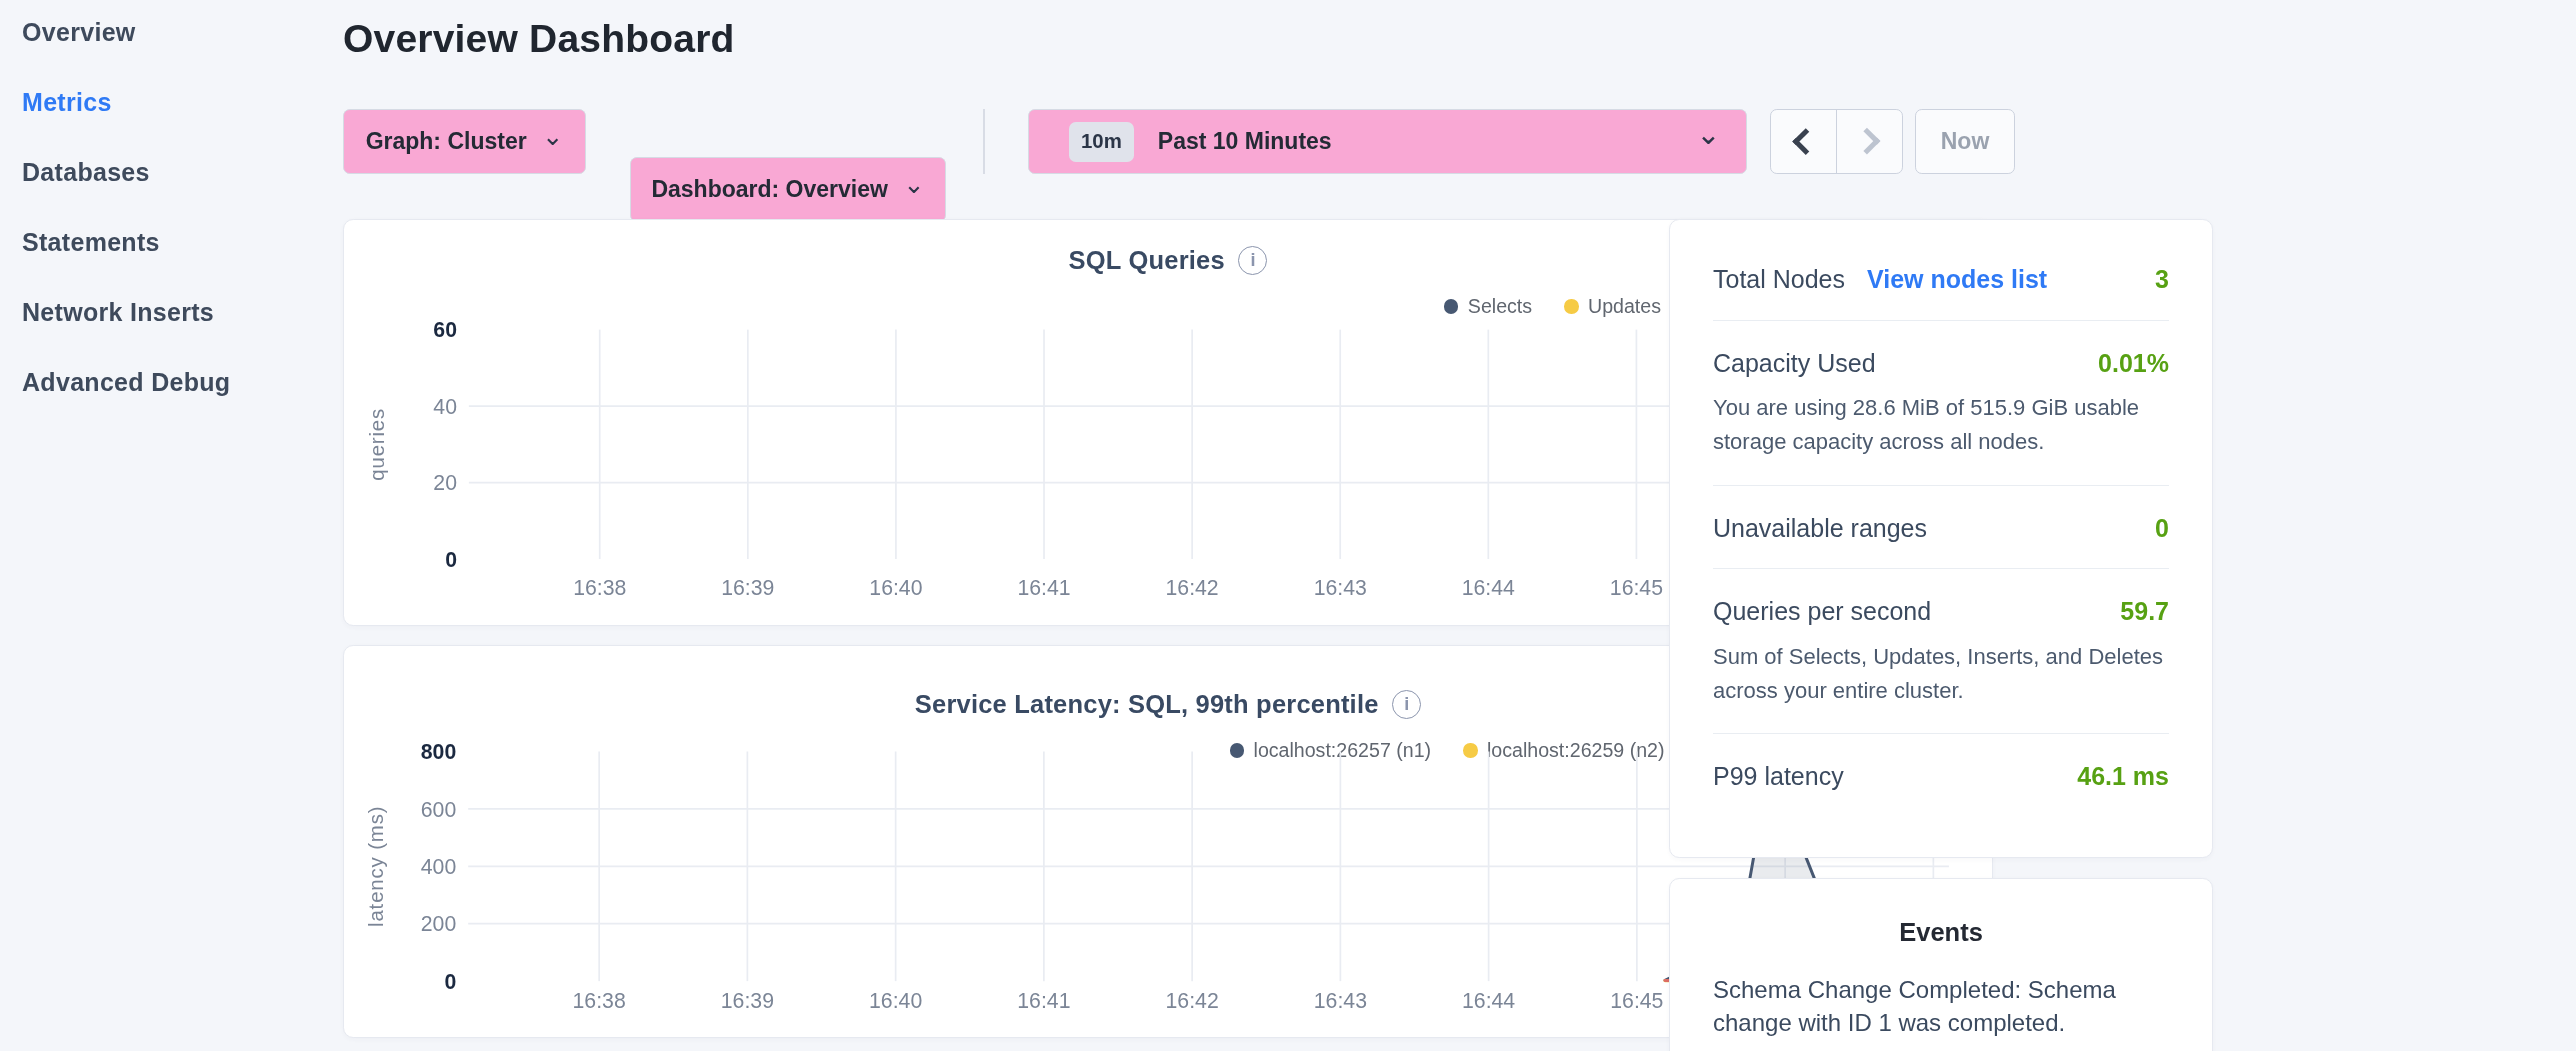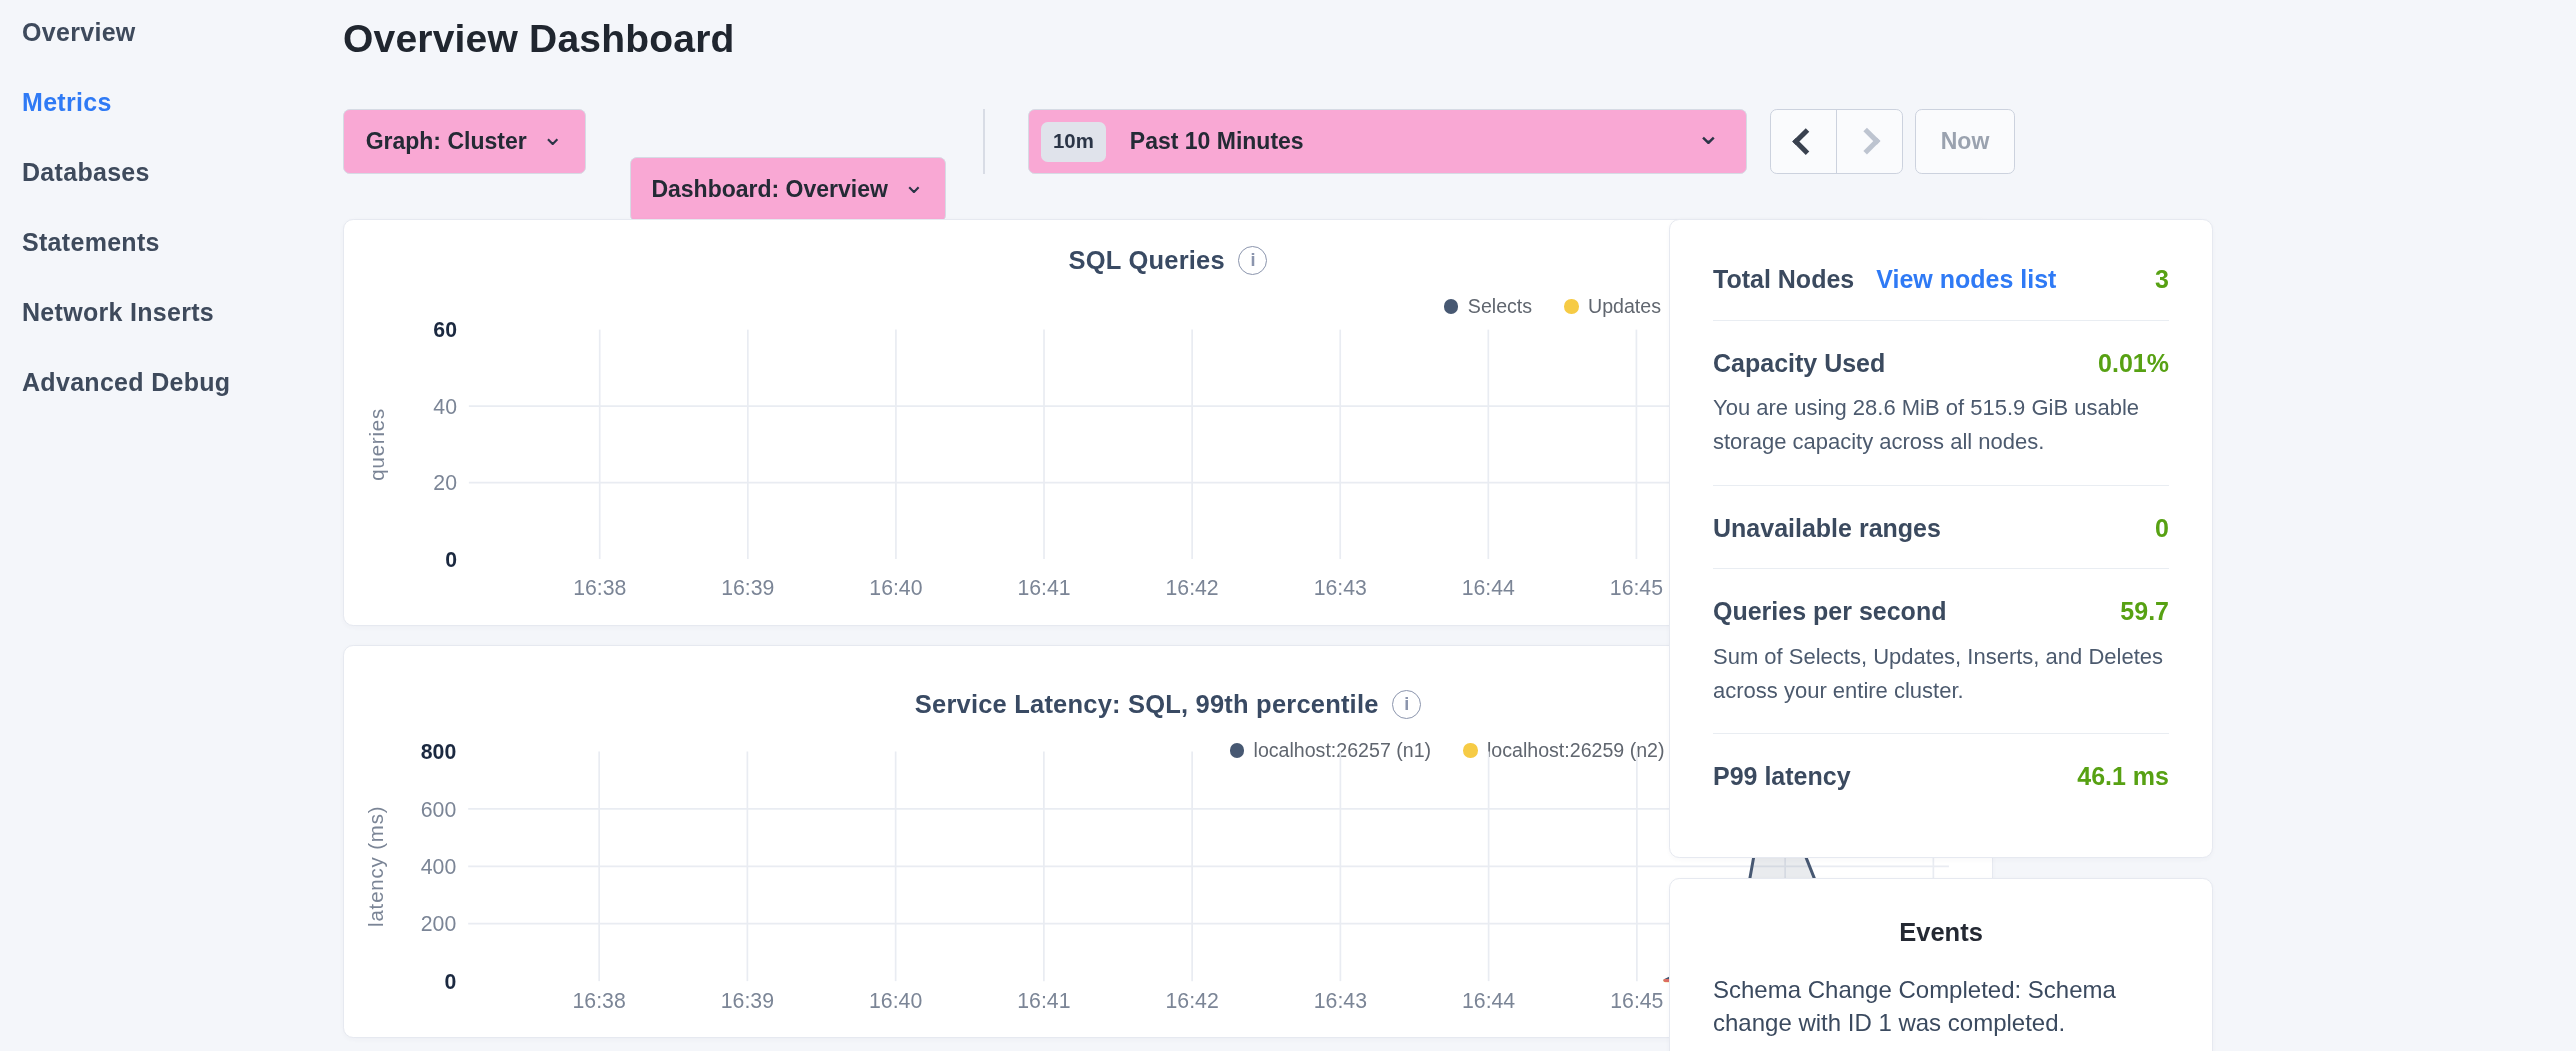--- a/index.html
+++ b/index.html
@@ -32,21 +32,21 @@
     font-size:23px; font-weight:700; color:#242a35; cursor:pointer;
   }
   .dd-graph { left:0; width:243px; }
   .dd-dash  { left:287px; width:316px;margin-top:48px; }
   .chev-glyph { margin-left:15.3px; font-size:25.5px; font-weight:400; color:#2b3547; line-height:17px; transform:translateY(-5.1px); }
   .vdivider { position:absolute; left:640px; top:0; width:1.7px; height:65px; background:#d8dce5; }
 
   .timepicker { left:685px; width:719px; justify-content:flex-start; padding:0 25.5px 0 12px; }
   .tp-badge {
     background:#e0e3eb; color:#2b3547; border-radius:6.8px;
-    font-size:20.4px; font-weight:700; padding:8.5px 12px; margin-right:24px;
+    font-size:20.4px; font-weight:700; padding:8.5px 12px; margin-right:24px;margin-left:28px;
   }
   .tp-chev { margin-left:auto; font-size:29px; font-weight:400; color:#2b3547; line-height:17px; transform:translateY(-6.8px); }
 
   .pagenav { position:absolute; left:1427px; top:0; width:133px; height:65px;
     background:#fafbfd; border:1.7px solid #ccd2de; border-radius:6.8px; display:flex; }
   .arrow-btn { flex:1; display:flex; align-items:center; justify-content:center; cursor:pointer; }
   .arrow-btn + .arrow-btn { border-left:1.7px solid #ccd2de; }
   .chevron { display:inline-block; width:18.7px; height:18.7px; border-style:solid; }
   .chevron.left  { border-width:0 0 5.1px 5.1px; border-color:#39414f; transform:rotate(45deg) translate(1.7px,-1.7px); }
   .chevron.right { border-width:0 0 5.1px 5.1px; border-color:#bdc4d0; transform:rotate(225deg) translate(1.7px,-1.7px); }
@@ -74,21 +74,21 @@
 
   .plot-svg { position:absolute; left:0; top:0; }
 
   
   .summary-card { left:1669px; top:219px; width:544px; height:639px; padding:0 43px; }
   .panel-title { text-align:center; font-size:25.5px; font-weight:700; color:#242933; margin-top:39px; }
   .sum-rows { margin-top:17px; }
   .sum-row { padding:28px 0 25.5px 0; border-bottom:1.7px solid #e9edf2; }
   .sum-row:last-child { border-bottom:none;text-align:right; }
   .sum-row-top { display:flex; align-items:baseline; gap:22px; }
-  .sum-label { font-size:25px; font-weight:700; color:#3b4a5f; }
+  .sum-label { font-size:25px; font-weight:400; color:#3b4a5f; }
   .sum-link  { font-size:25px; font-weight:600; color:#2f7af5; cursor:pointer; }
   .sum-value { margin-left:auto; font-size:25px; font-weight:700; color:#57a113; white-space:nowrap; }
   .sum-subtext { margin-top:13.6px; font-size:22px; line-height:34px; color:#4c5a6e; }
 
   .events-card { left:1669px; top:878px; width:544px; height:223px; padding:0 43px; }
   .event-item { margin-top:25.5px; }
   .event-message { font-size:24px; line-height:33px; color:#3b4a5f; }
 </style>
 </head>
 <body>

